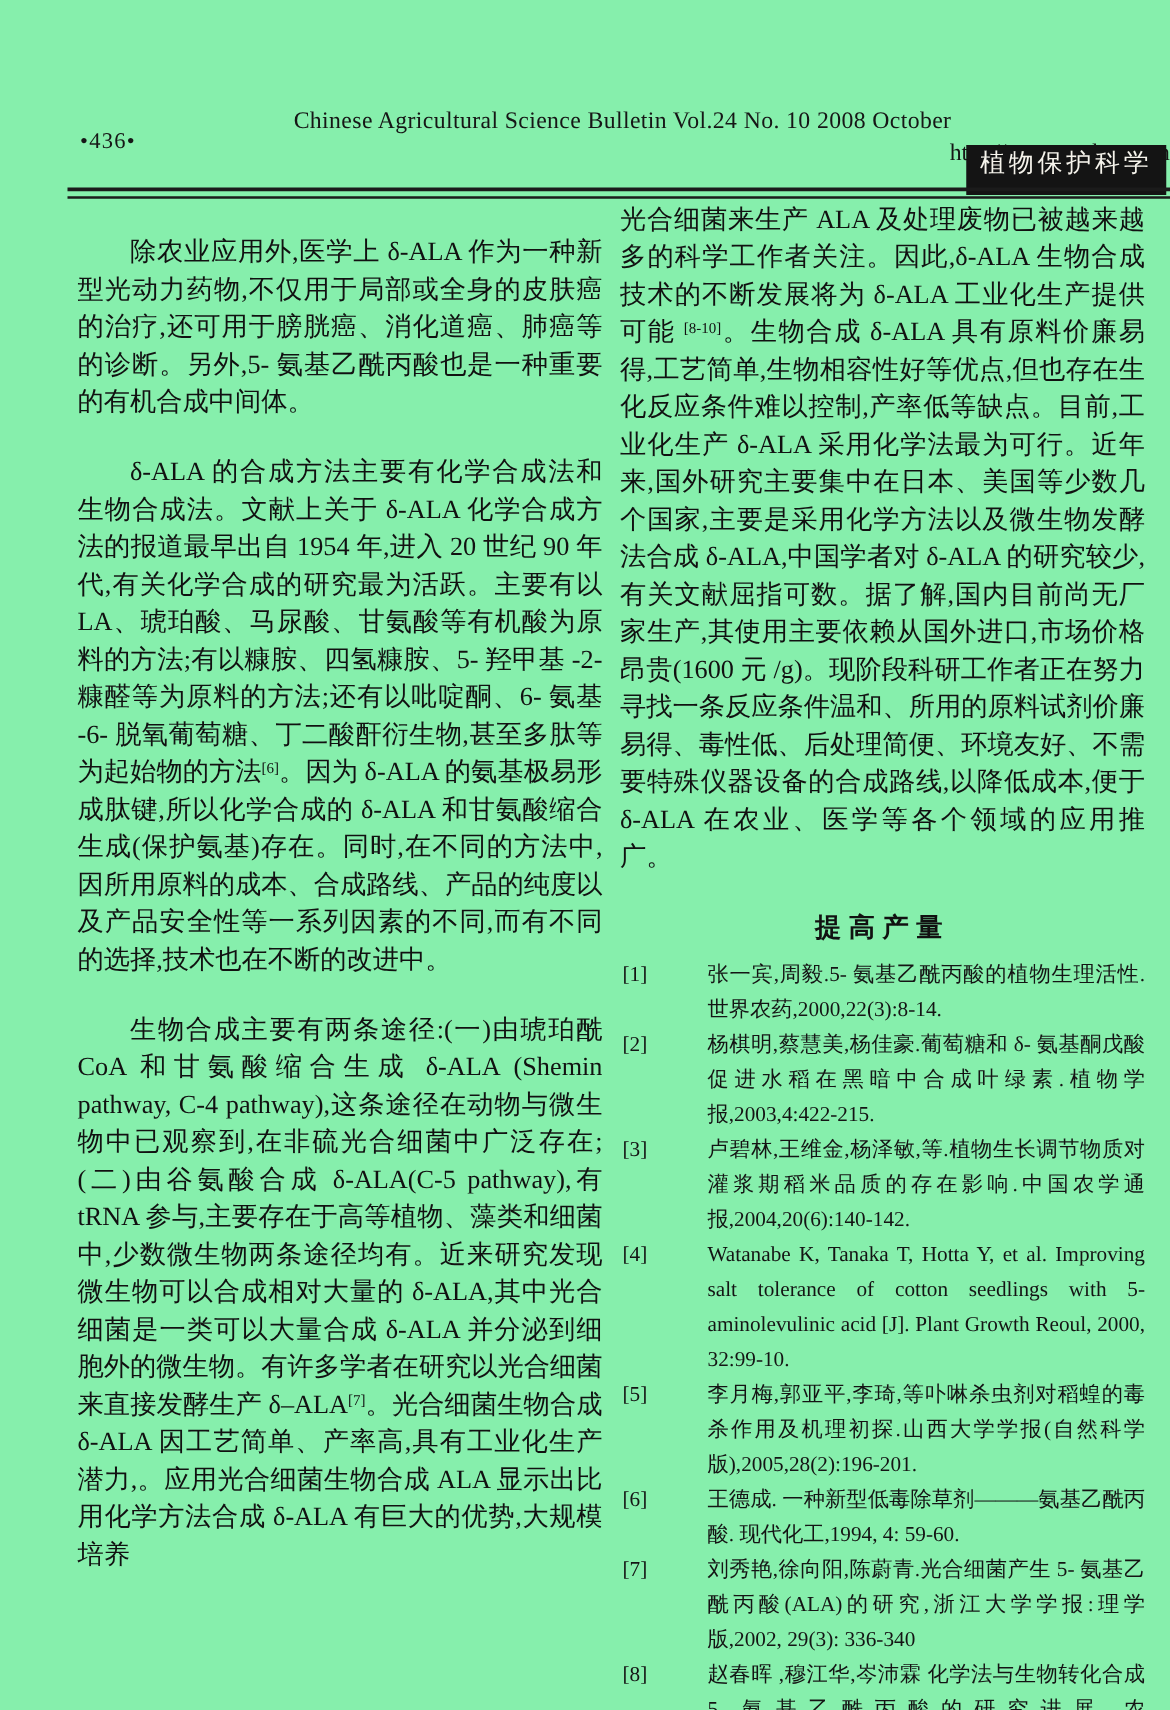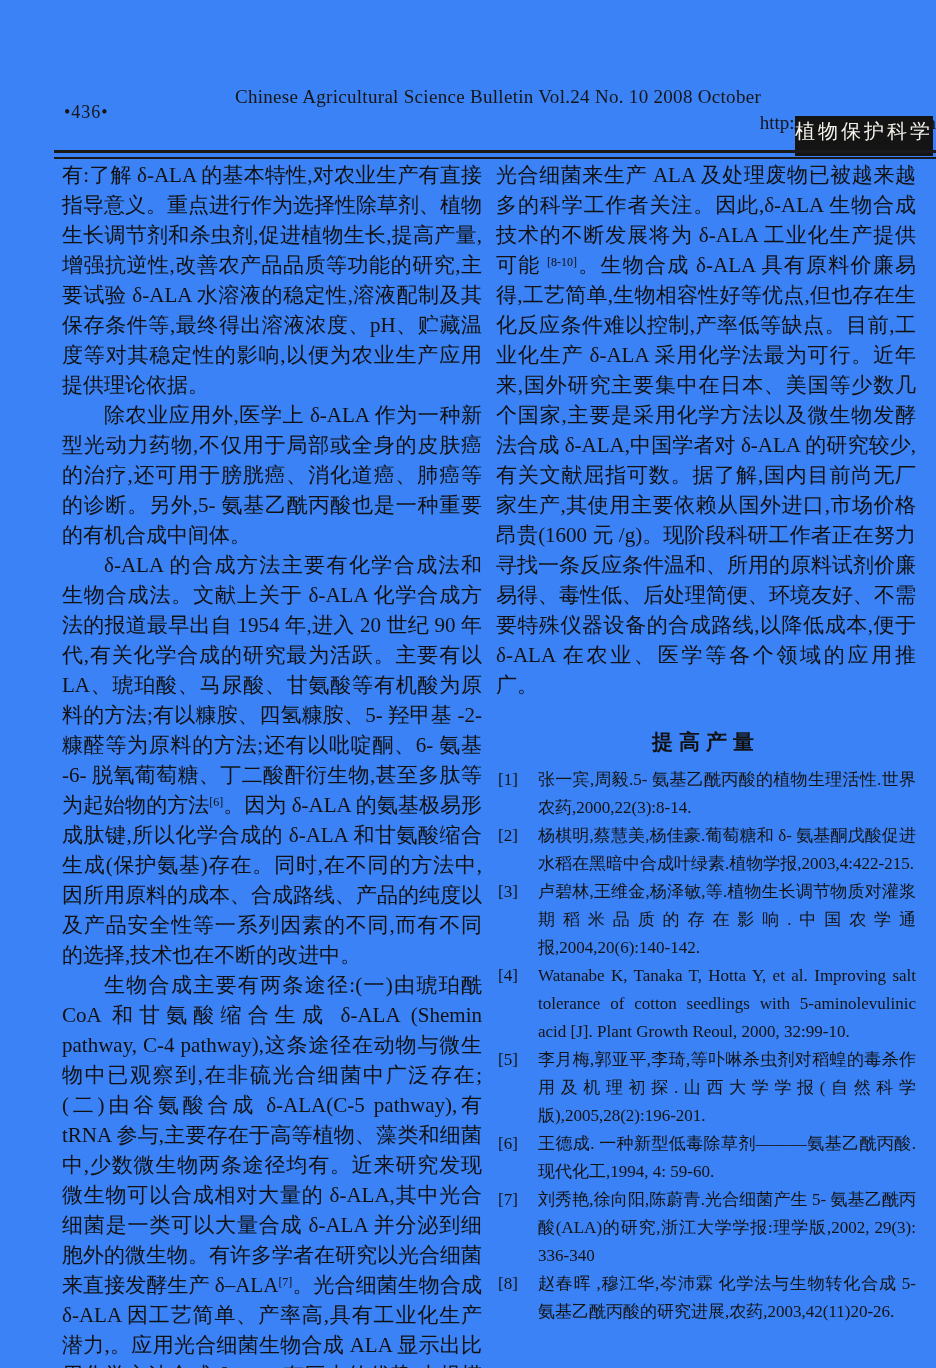--- a/index.html
+++ b/index.html
@@ -1,20 +1,20 @@
 <!DOCTYPE html>
 <html lang="zh"><head>
 <meta charset="utf-8">
 <style>
   html,body{margin:0;padding:0;background:#e8e8e6;}
   .page{
     position:relative;
     width:936px;height:1368px;
     margin:0 auto;
-    background:#3b82f6;
+    background:#86efac;
     color:#141414;
     font-family:"Liberation Serif","DejaVu Serif",serif;
     overflow:hidden;
   }
   
   .journal-line{
     position:absolute;top:86px;left:60px;right:0;
     text-align:center;font-size:19px;letter-spacing:.3px;color:#161616;
   }
   .url-line{
@@ -22,71 +22,70 @@
     text-align:right;font-size:19px;color:#161616;
   }
   .page-num{
     position:absolute;top:102px;left:64px;
     font-size:18px;letter-spacing:1px;color:#161616;
   }
   .badge{
     position:absolute;top:116px;right:3px;
     background:#141414;color:#f6f4ec;
     font-size:20px;line-height:30px;height:40px;
-    padding:0 0;letter-spacing:3px;
+    padding:0 11px;letter-spacing:3px;
     font-family:"Liberation Sans","DejaVu Sans",sans-serif;
   }
   .double-rule{
     position:absolute;top:150px;left:54px;right:0;
     height:4px;
     border-top:3px solid #1b1b1b;
     border-bottom:2px solid #1b1b1b;
   }
   
   .columns{
     position:absolute;top:160px;left:62px;right:20px;
     display:flex;gap:14px;
   }
   .col{width:420px;flex:0 0 420px;}
   .body-p{
     margin:0;
     font-size:21px;line-height:30px;
     text-align:justify;text-justify:inter-ideograph;
     color:#111;
   }
-  .body-p.indent{text-indent:2em;}
+  .body-p.indent{text-indent:2em;margin-top:26px;}
   .body-p sup{font-size:12px;line-height:0;vertical-align:6px;}
   
   .refs-heading{
     margin:28px 0 10px 0;
     text-align:center;font-weight:bold;
     font-size:21px;letter-spacing:6px;color:#111;
   }
   .ref-row{
     display:flex;align-items:flex-start;
     font-size:17px;line-height:28px;color:#141414;
   }
   .ref-num{flex:0 0 34px;padding-left:2px;}
-  .ref-text{flex:1;text-align:justify;padding-left:6px;}
+  .ref-text{flex:1;text-align:justify;padding-left:6px;margin-left:28px;}
 </style>
 </head>
 <body>
 
 <div class="page">
 
   <div class="journal-line">Chinese Agricultural Science Bulletin Vol.24  No. 10  2008  October</div>
   <div class="url-line">http://www.casb.org.cn</div>
   <span class="page-num">•436•</span>
   <span class="badge" style="background: rgb(20, 20, 20); color: rgb(246, 244, 236);">植物保护科学</span>
   <div class="double-rule"></div>
 
   <div class="columns">
     <section class="col">
       <div>
-          <p class="body-p"><span>有:了解 δ-ALA 的基本特性,对农业生产有直接指导意义。重点进行作为选择性除草剂、植物生长调节剂和杀虫剂,促进植物生长,提高产量,增强抗逆性,改善农产品品质等功能的研究,主要试验 δ-ALA 水溶液的稳定性,溶液配制及其保存条件等,最终得出溶液浓度、pH、贮藏温度等对其稳定性的影响,以便为农业生产应用提供理论依据。</span></p>
           <p class="body-p indent"><span>除农业应用外,医学上 δ-ALA 作为一种新型光动力药物,不仅用于局部或全身的皮肤癌的治疗,还可用于膀胱癌、消化道癌、肺癌等的诊断。另外,5- 氨基乙酰丙酸也是一种重要的有机合成中间体。</span></p>
           <p class="body-p indent"><span>δ-ALA 的合成方法主要有化学合成法和生物合成法。文献上关于 δ-ALA 化学合成方法的报道最早出自 1954 年,进入 20 世纪 90 年代,有关化学合成的研究最为活跃。主要有以 LA、琥珀酸、马尿酸、甘氨酸等有机酸为原料的方法;有以糠胺、四氢糠胺、5- 羟甲基 -2- 糠醛等为原料的方法;还有以吡啶酮、6- 氨基 -6- 脱氧葡萄糖、丁二酸酐衍生物,甚至多肽等为起始物的方法</span><sup>[6]</sup><span>。因为 δ-ALA 的氨基极易形成肽键,所以化学合成的 δ-ALA 和甘氨酸缩合生成(保护氨基)存在。同时,在不同的方法中,因所用原料的成本、合成路线、产品的纯度以及产品安全性等一系列因素的不同,而有不同的选择,技术也在不断的改进中。</span></p>
           <p class="body-p indent"><span>生物合成主要有两条途径:(一)由琥珀酰 CoA 和甘氨酸缩合生成 δ-ALA (Shemin pathway, C-4 pathway),这条途径在动物与微生物中已观察到,在非硫光合细菌中广泛存在;(二)由谷氨酸合成 δ-ALA(C-5 pathway),有 tRNA 参与,主要存在于高等植物、藻类和细菌中,少数微生物两条途径均有。近来研究发现微生物可以合成相对大量的 δ-ALA,其中光合细菌是一类可以大量合成 δ-ALA 并分泌到细胞外的微生物。有许多学者在研究以光合细菌来直接发酵生产 δ–ALA</span><sup>[7]</sup><span>。光合细菌生物合成 δ-ALA 因工艺简单、产率高,具有工业化生产潜力,。应用光合细菌生物合成 ALA 显示出比用化学方法合成 δ-ALA 有巨大的优势,大规模培养</span></p>
         </div>
     </section>
     <section class="col">
       <div>
           <p class="body-p"><span>光合细菌来生产 ALA 及处理废物已被越来越多的科学工作者关注。因此,δ-ALA 生物合成技术的不断发展将为 δ-ALA 工业化生产提供可能 </span><sup>[8-10]</sup><span>。生物合成 δ-ALA 具有原料价廉易得,工艺简单,生物相容性好等优点,但也存在生化反应条件难以控制,产率低等缺点。目前,工业化生产 δ-ALA 采用化学法最为可行。近年来,国外研究主要集中在日本、美国等少数几个国家,主要是采用化学方法以及微生物发酵法合成 δ-ALA,中国学者对 δ-ALA 的研究较少,有关文献屈指可数。据了解,国内目前尚无厂家生产,其使用主要依赖从国外进口,市场价格昂贵(1600 元 /g)。现阶段科研工作者正在努力寻找一条反应条件温和、所用的原料试剂价廉易得、毒性低、后处理简便、环境友好、不需要特殊仪器设备的合成路线,以降低成本,便于 δ-ALA 在农业、医学等各个领域的应用推广。</span></p>
         </div>
       <h3 class="refs-heading">提高产量</h3>

